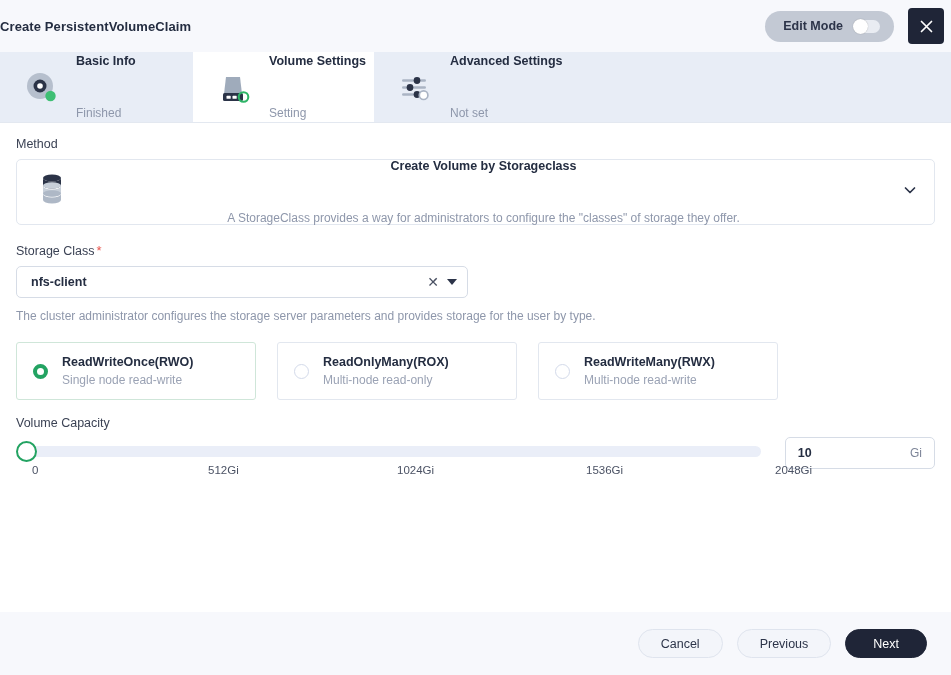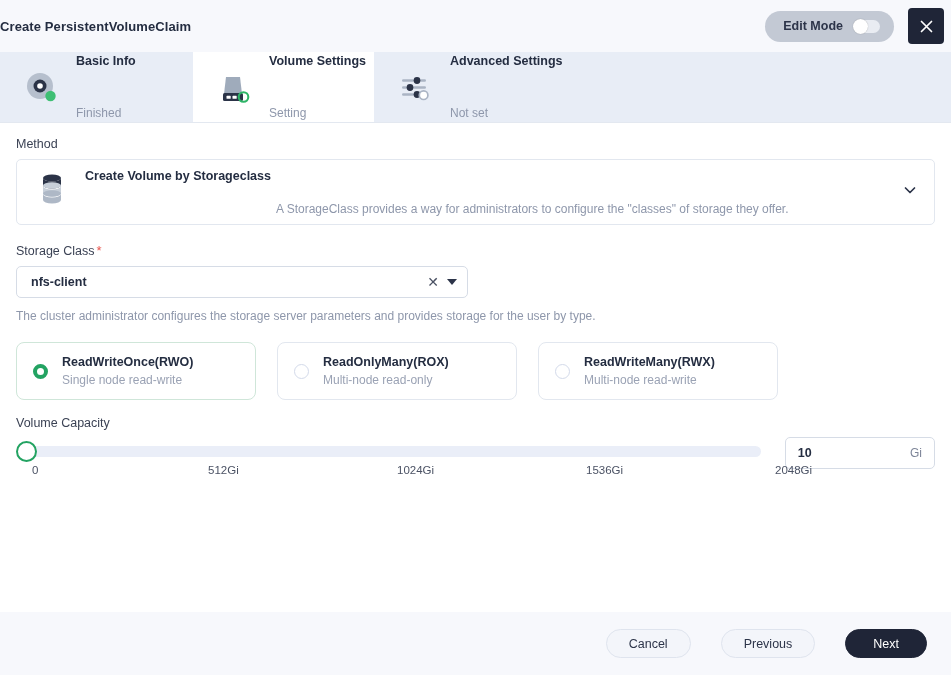--- a/index.html
+++ b/index.html
@@ -140,21 +140,21 @@
     border: 1px solid #e2e7ef;
     border-radius: 5px;
     background: #fff;
     display: flex;
     align-items: center;
     padding: 0 16px 0 22px;
     gap: 20px;
     cursor: pointer;
     box-sizing: border-box;
   }
-  .method-text { flex: 1; display: flex; flex-direction: row; gap: 5px; }
+  .method-text { flex: 1; display: flex; flex-direction: column; gap: 5px; align-items: center; }
   .method-title { font-size: 12.5px; font-weight: bold; color: #242d41; }
   .method-desc { font-size: 12px; color: #8e97ab; margin-top: 33px; }
 
   
   .select-wrap { margin-top: 18px; }
   .select-box {
     width: 452px;
     height: 32px;
     border: 1px solid #d6dce6;
     border-radius: 5px;
@@ -191,21 +191,21 @@
     margin-top: 11px;
   }
 
   
   .access-wrap { margin-top: 19px; }
   .cards { display: flex; gap: 21px; margin-top: 9px; }
   .opt-card {
     width: 240px;
     height: 58px;
     border: 1px solid #e2e7ef;
-    border-radius: 8px;
+    border-radius: 3px;
     background: #fff;
     display: flex;
     align-items: center;
     padding: 0 14px 0 16px;
     gap: 14px;
     box-sizing: border-box;
     cursor: pointer;
   }
   .opt-card.selected { border-color: #cfe6d9; }
   .radio {
@@ -287,21 +287,21 @@
   
   .footer {
     position: absolute;
     left: 0; bottom: 0;
     width: 951px;
     height: 63px;
     background: #f7f8fc;
     display: flex;
     align-items: center;
     justify-content: flex-end;
-    gap: 30px;
+    gap: 14px;
     padding-right: 24px;
     box-sizing: border-box;
     padding-left: 36px;
   }
   .btn {
     height: 29px;
     border-radius: 15px;
     font-size: 12.5px;
     display: flex;
     align-items: center;

